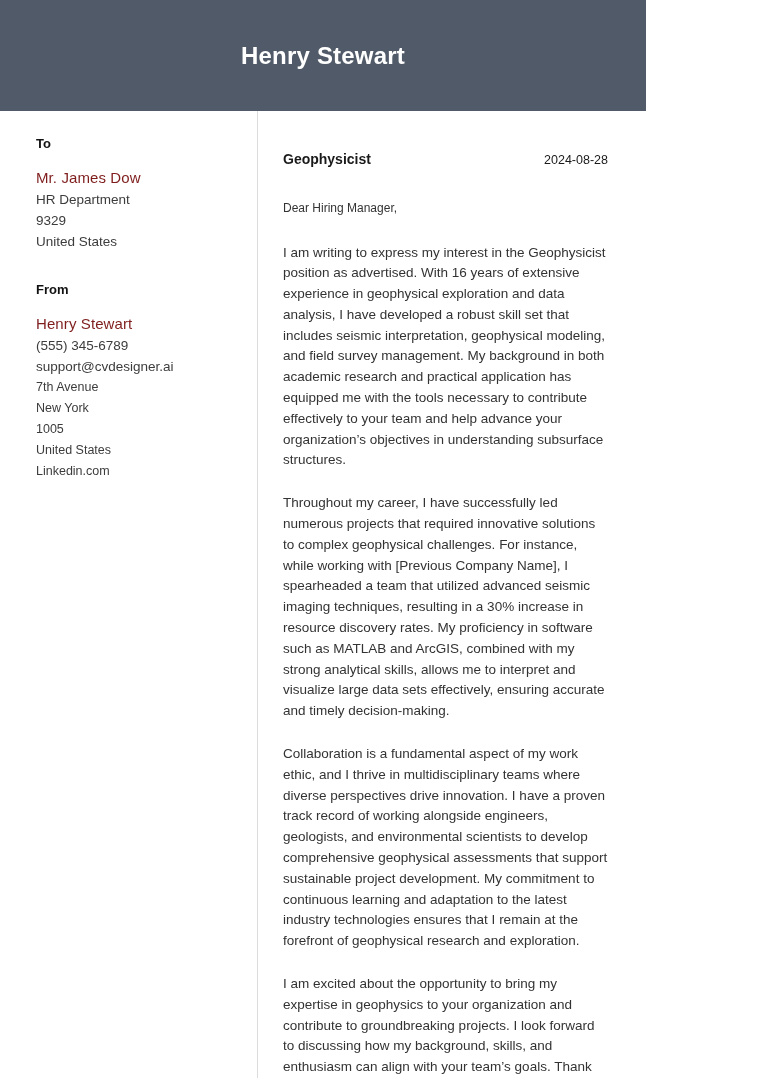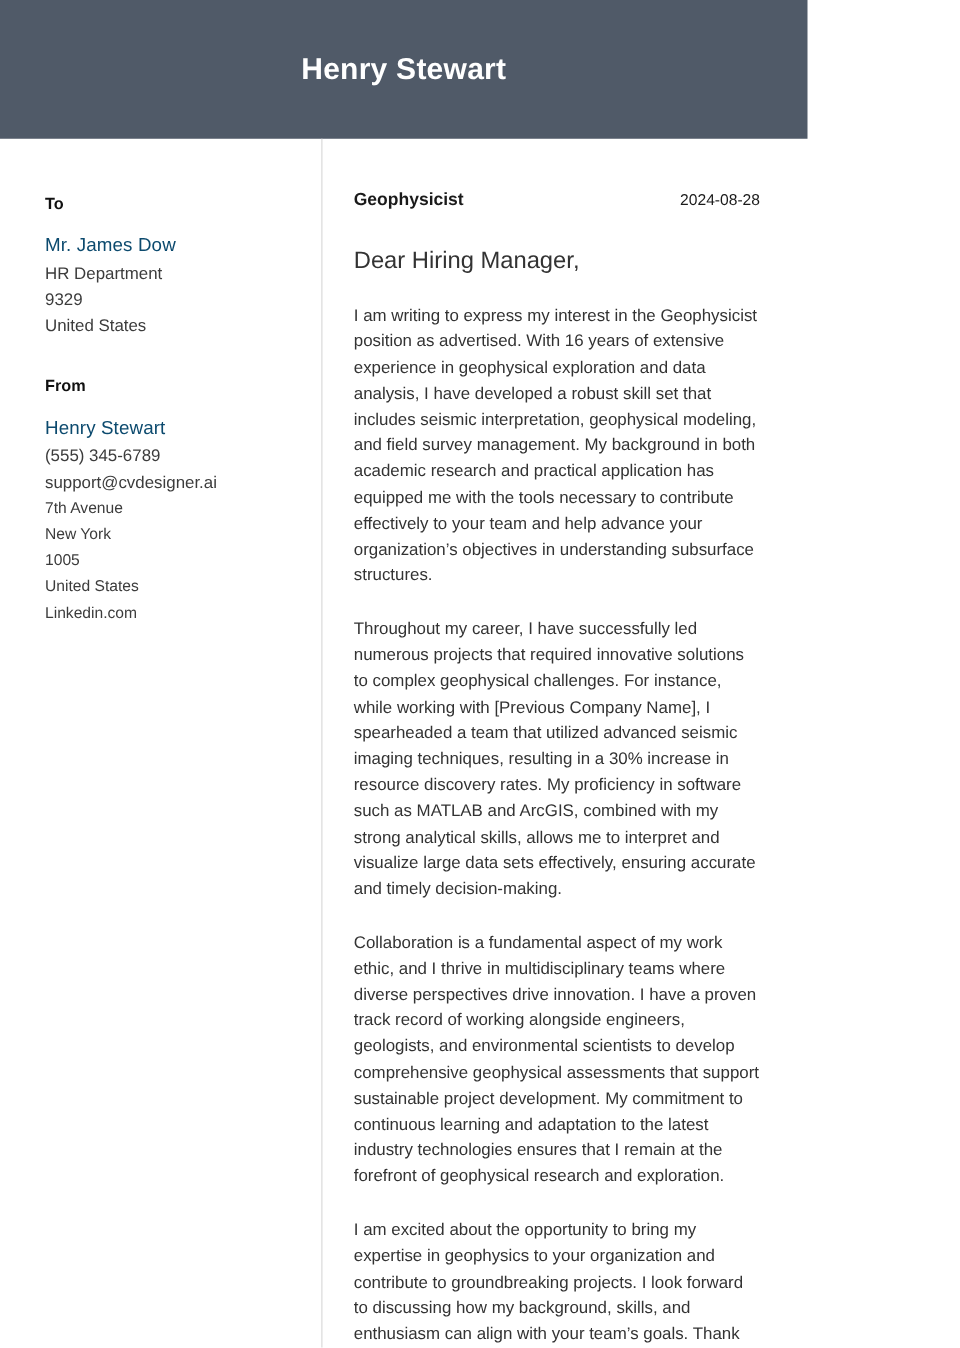--- a/index.html
+++ b/index.html
@@ -41,21 +41,21 @@
 
   
   .content {
     display: flex;
     align-items: flex-start;
   }
 
   .sidebar {
     width: 257px;
     box-sizing: border-box;
-    padding: 45px 22px 0 36px;
+    padding: 26px 22px 0 36px;
     flex: 0 0 257px;
   }
 
   .divider {
     width: 1px;
     align-self: stretch;
     min-height: 935px;
     background: #dcdcdc;
     flex: 0 0 1px;
   }
@@ -69,21 +69,21 @@
   
   .block-label {
     font-size: 13px;
     font-weight: bold;
     color: #111111;
     margin: 0 0 17px 0;
     line-height: 1;
   }
   .block-name {
     font-size: 15px;
-    color: #0c4a6e;
+    color: #7f1d1d;
     line-height: 21px;
     margin: 0 0 1px 0;
     letter-spacing: 0.1px;
   }
   .block-sub {
     font-size: 13.5px;
     color: #3c3c3c;
     line-height: 21px;
   }
   .block-line {
@@ -109,21 +109,21 @@
     line-height: 1;
   }
   .letter-date {
     font-size: 12.5px;
     font-weight: normal;
     color: #1a1a1a;
     line-height: 1;
   }
 
   .salutation {
-    font-size: 19px;
+    font-size: 12px;
     color: #333333;
     line-height: 21px;
     margin: 0 0 24px 0;
   }
   .para {
     font-size: 13.5px;
     color: #333333;
     line-height: 20.8px;
     margin: 0 0 22px 0;
     text-align: left;

